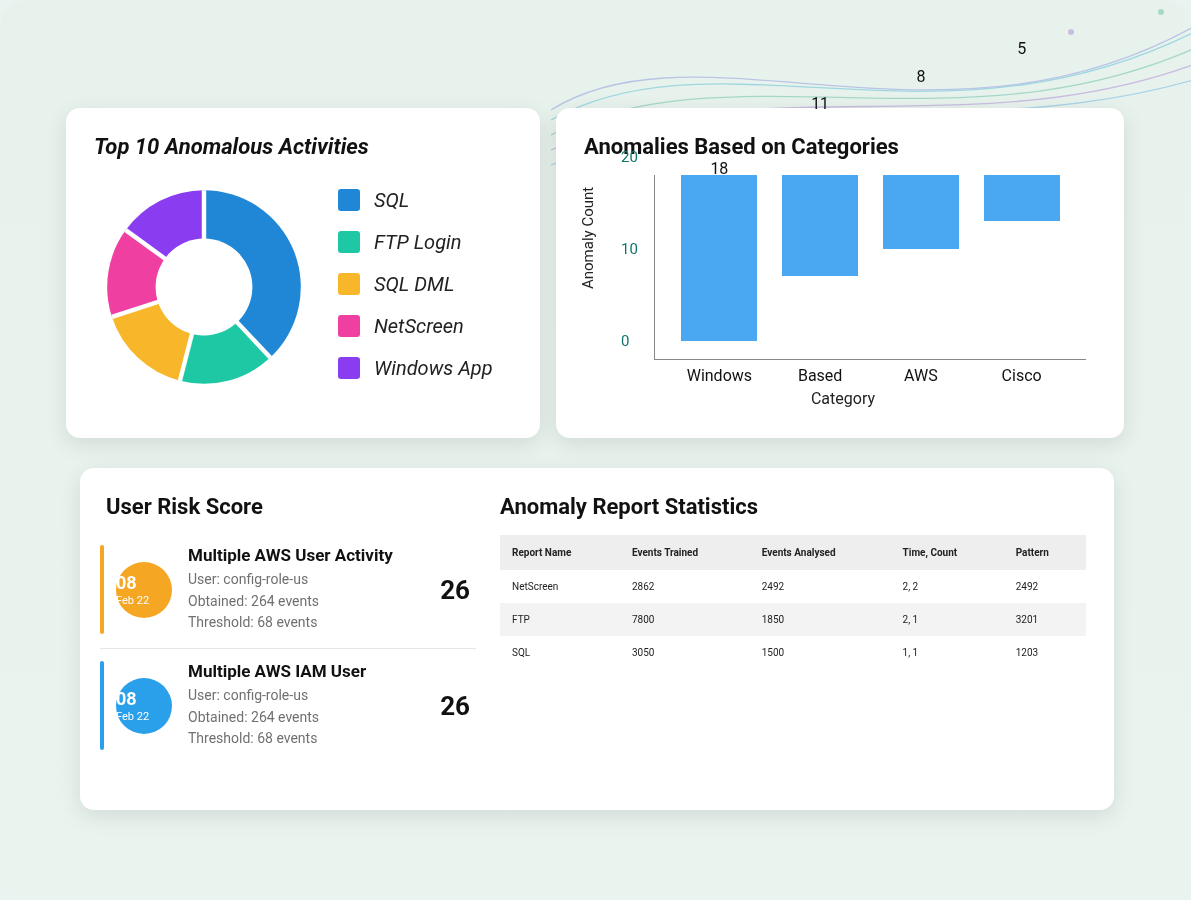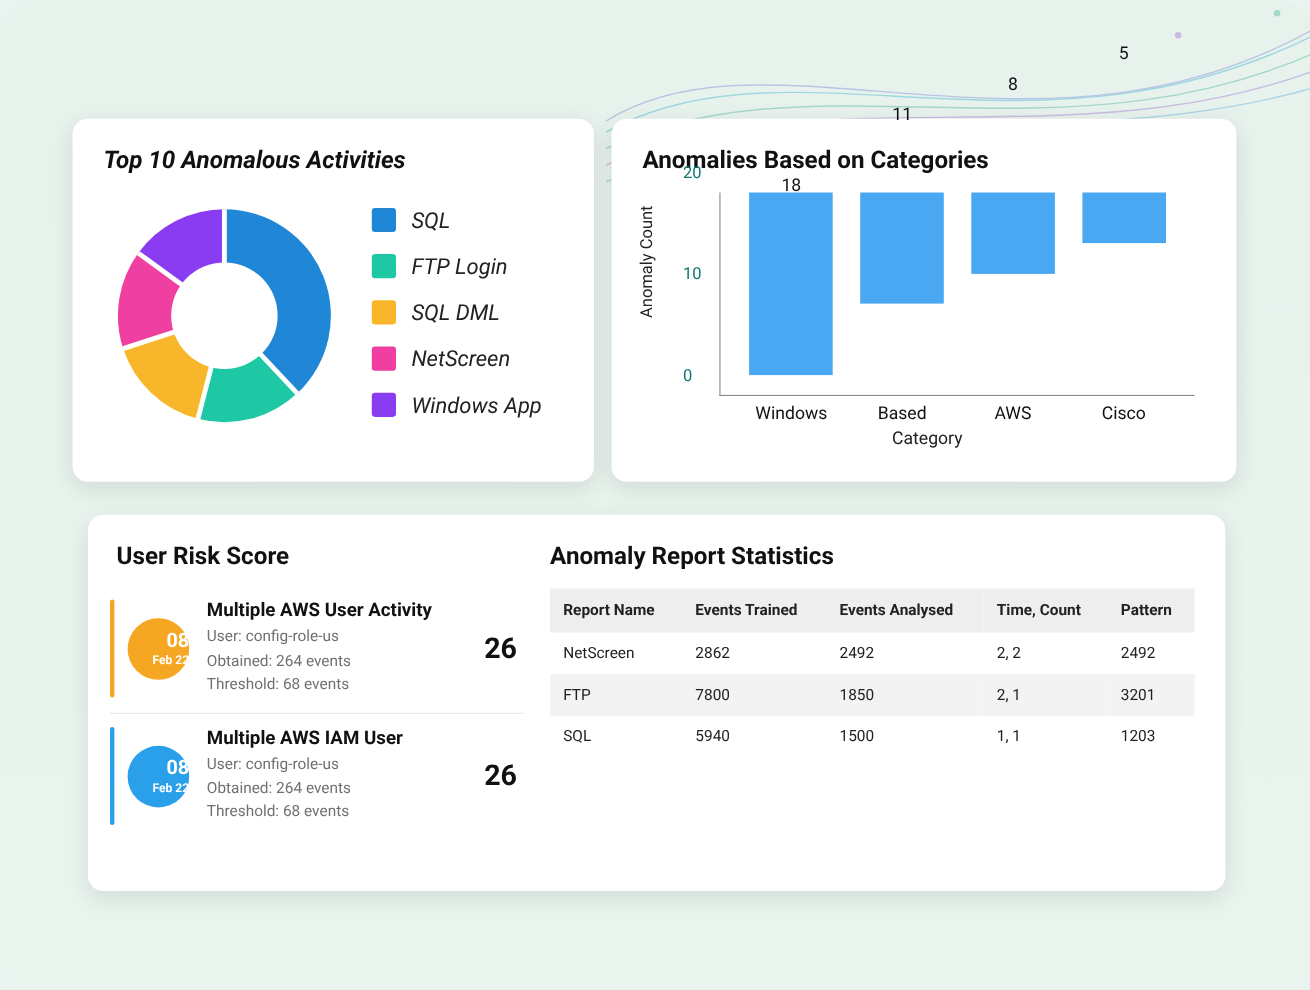--- a/index.html
+++ b/index.html
@@ -77,33 +77,33 @@
 
   
   .bottom-grid { display:flex; gap:24px; height:100%; }
   .risk-col { width: 376px; }
   .risk-col h2 { margin-left:6px; margin-bottom:14px; }
   .risk-item { display:flex; align-items:center; padding:12px 6px 14px 0; position:relative; }
   .risk-divider { border-top:1px solid #e6e6e6; }
   .risk-accent { width:4px; align-self:stretch; border-radius:2px; margin-right:12px; }
   .risk-badge {
     width:56px; height:56px; border-radius:50%;
-    color:#fff; display:flex; flex-direction:column; align-items:flex-end; justify-content:center;
+    color:#fff; display:flex; flex-direction:column; align-items:flex-start; justify-content:center;
     margin-right:16px; flex-shrink:0;
   }
   .risk-badge .bd-day { font-size:18px; font-weight:700; line-height:1; }
-  .risk-badge .bd-mon { font-size:11px; font-weight:700; line-height:1; margin-top:3px; }
+  .risk-badge .bd-mon { font-size:11px; font-weight:400; line-height:1; margin-top:3px; }
   .risk-text { flex:1; }
   .risk-title { font-size:17px; font-weight:700; color:#111; margin-bottom:4px; }
   .risk-line  { font-size:14px; color:#707070; line-height:1.55; }
   .risk-score { font-size:26px; font-weight:700; color:#111; margin-left:8px; }
 
   .stats-col { flex:1; }
   .stats-col h2 { margin-bottom:16px; }
-  table.stats { width:100%; border-collapse:collapse; font-size:14px; color:#222; }
+  table.stats { width:100%; border-collapse:collapse; font-size:10px; color:#222; }
   table.stats th {
     text-align:left; font-weight:700; background:#eeeeee;
     padding:12px 12px;
   }
   table.stats td { padding:11px 12px; }
   table.stats tbody tr:nth-child(even) td { background:#f3f3f3; }
 </style>
 </head>
 <body>
 
@@ -256,21 +256,21 @@
               </tr>
               <tr>
                 <td>FTP</td>
                 <td>7800</td>
                 <td>1850</td>
                 <td>2, 1</td>
                 <td>3201</td>
               </tr>
               <tr>
                 <td>SQL</td>
-                <td>5940</td>
+                <td>3050</td>
                 <td>1500</td>
                 <td>1, 1</td>
                 <td>1203</td>
               </tr>
             </tbody>
         </table>
       </div>
     </div>
   </div>
 </div>

